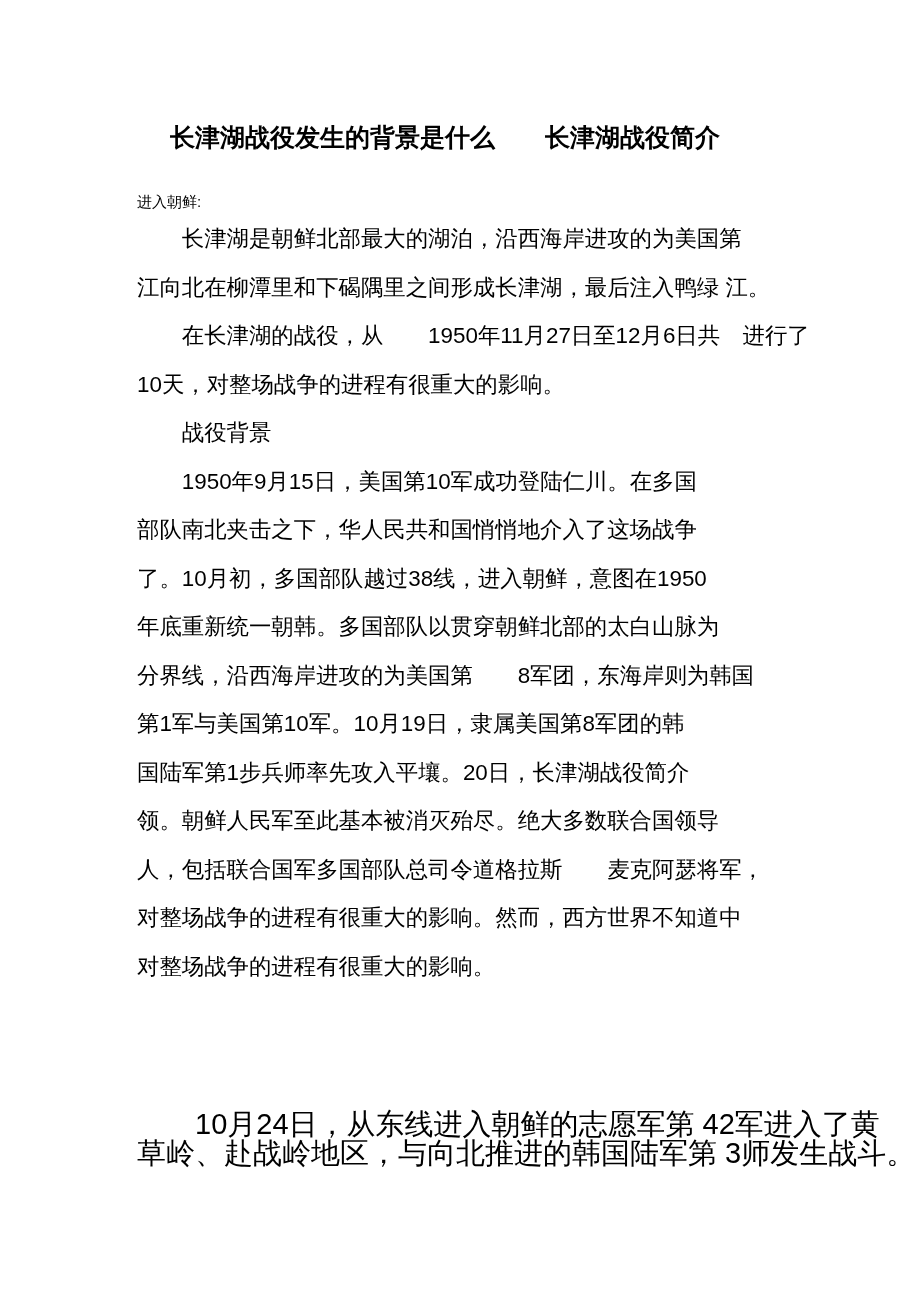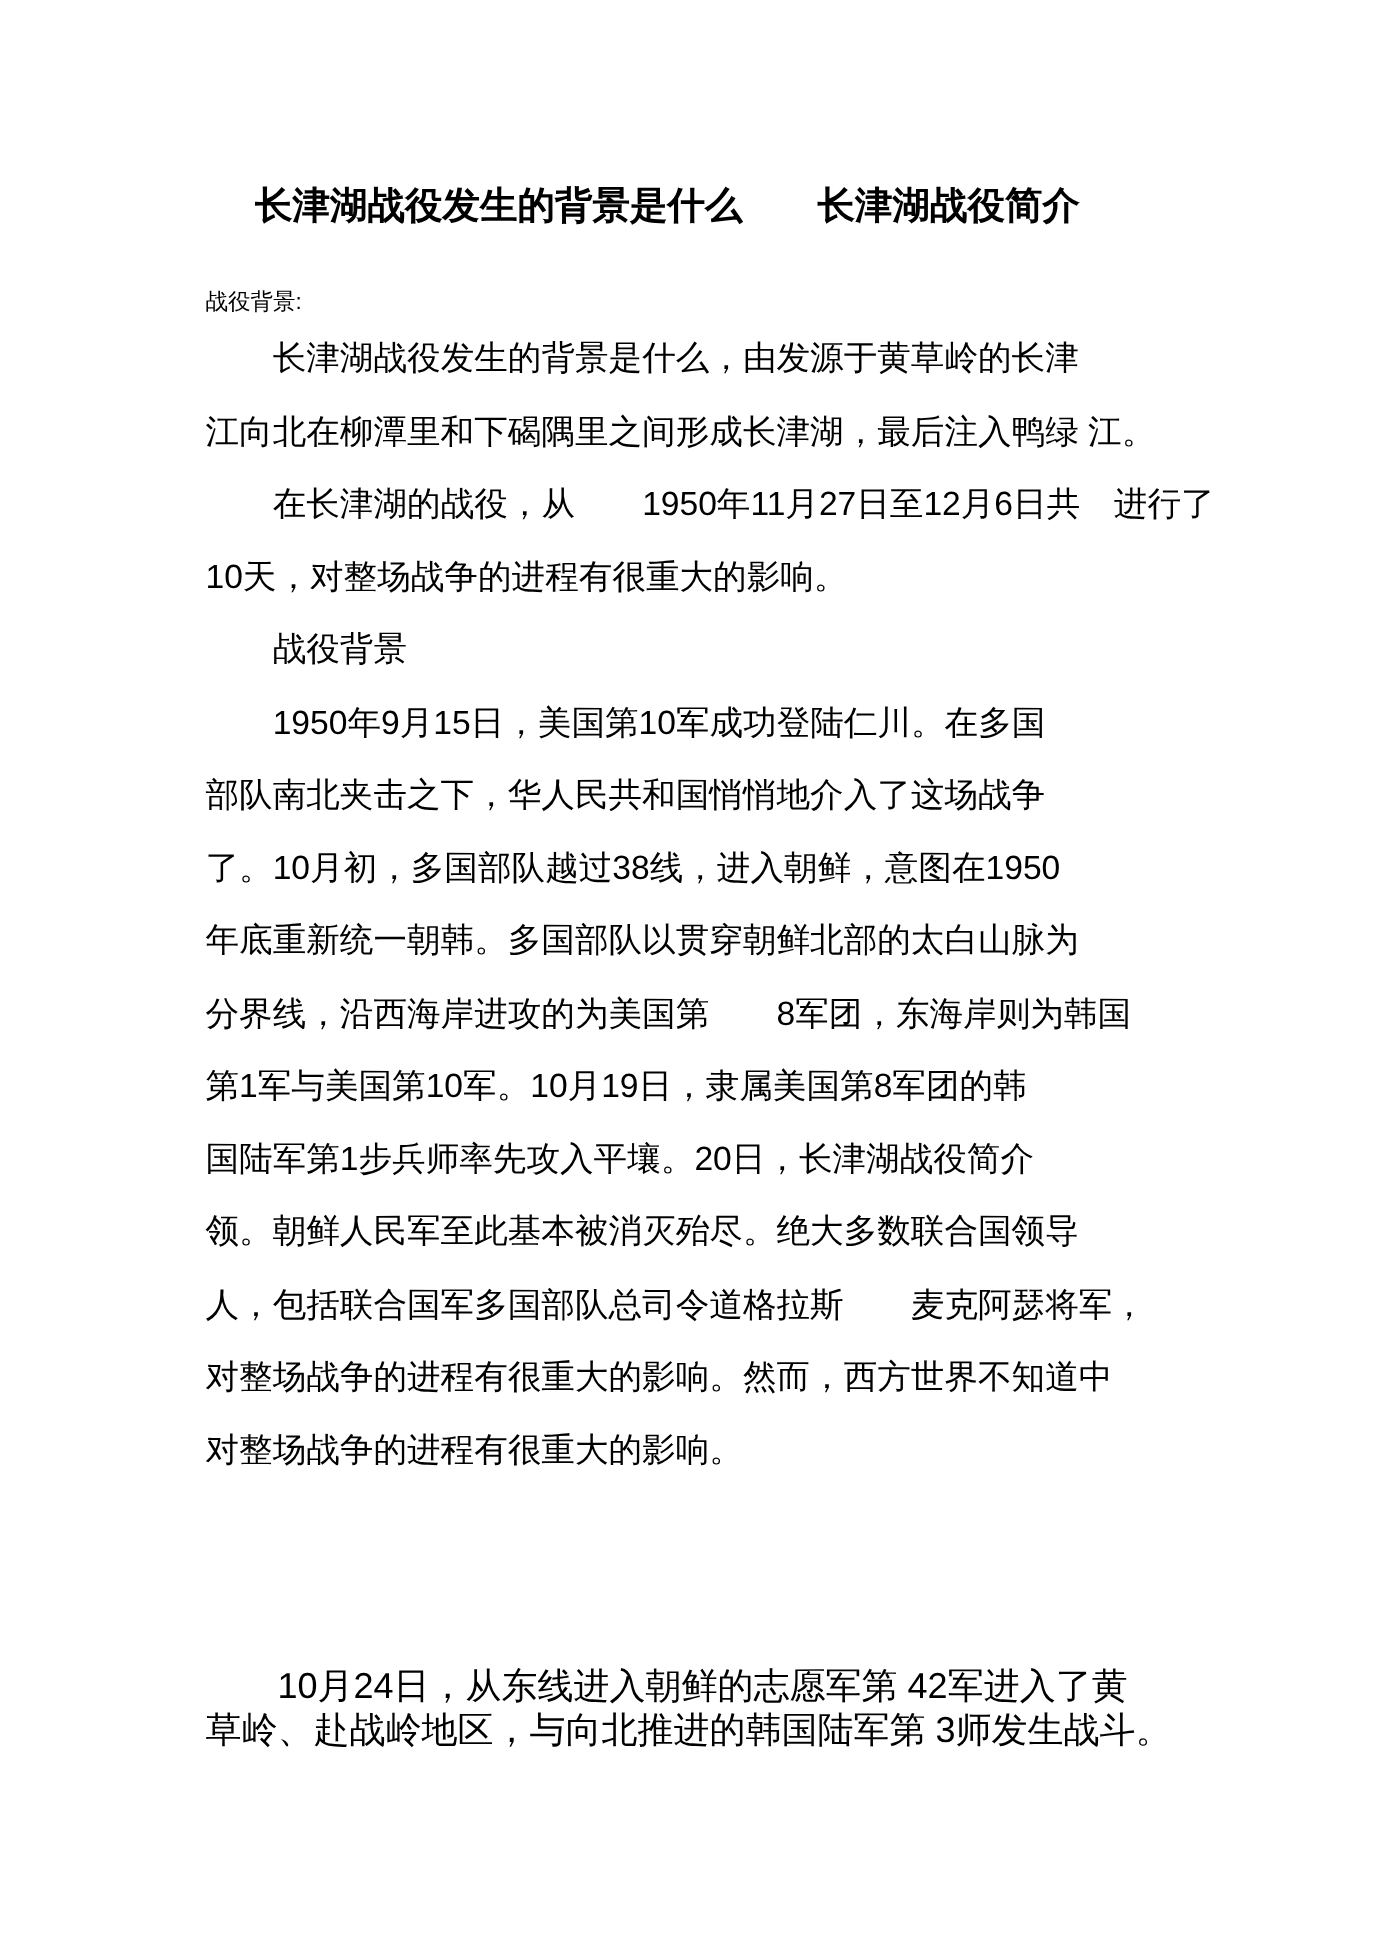--- a/index.html
+++ b/index.html
@@ -36,41 +36,41 @@
     position: absolute;
     left: 137px; top: 215px;
     width: 670px;
     font-size: 22.4px;
     line-height: 48.5px;
   }
   .closing-block {
     position: absolute;
     left: 137px; top: 1110px;
     width: 670px;
-    font-size: 24px;
+    font-size: 29px;
     line-height: 29px;
   }
   .ln {
     white-space: pre;
   }
   .ind {
     text-indent: 2em;
   }
 </style>
 </head>
 <body>
 
 <div class="page">
 
   <h1 class="doc-title">长津湖战役发生的背景是什么　　长津湖战役简介</h1>
 
-  <div class="lead-label">战役背景:</div>
+  <div class="lead-label">进入朝鲜:</div>
 
   <main class="body-block">
-    <div class="ln ind">长津湖战役发生的背景是什么，由发源于黄草岭的长津</div>
+    <div class="ln ind">长津湖是朝鲜北部最大的湖泊，沿西海岸进攻的为美国第</div>
     <div class="ln">江向北在柳潭里和下碣隅里之间形成长津湖，最后注入鸭绿 江。</div>
     <div class="ln ind">在长津湖的战役，从　　1950年11月27日至12月6日共　进行了</div>
     <div class="ln">10天，对整场战争的进程有很重大的影响。</div>
     <div class="ln ind">战役背景</div>
     <div class="ln ind">1950年9月15日，美国第10军成功登陆仁川。在多国</div>
     <div class="ln">部队南北夹击之下，华人民共和国悄悄地介入了这场战争</div>
     <div class="ln">了。10月初，多国部队越过38线，进入朝鲜，意图在1950</div>
     <div class="ln">年底重新统一朝韩。多国部队以贯穿朝鲜北部的太白山脉为</div>
     <div class="ln">分界线，沿西海岸进攻的为美国第　　8军团，东海岸则为韩国</div>
     <div class="ln">第1军与美国第10军。10月19日，隶属美国第8军团的韩</div>

